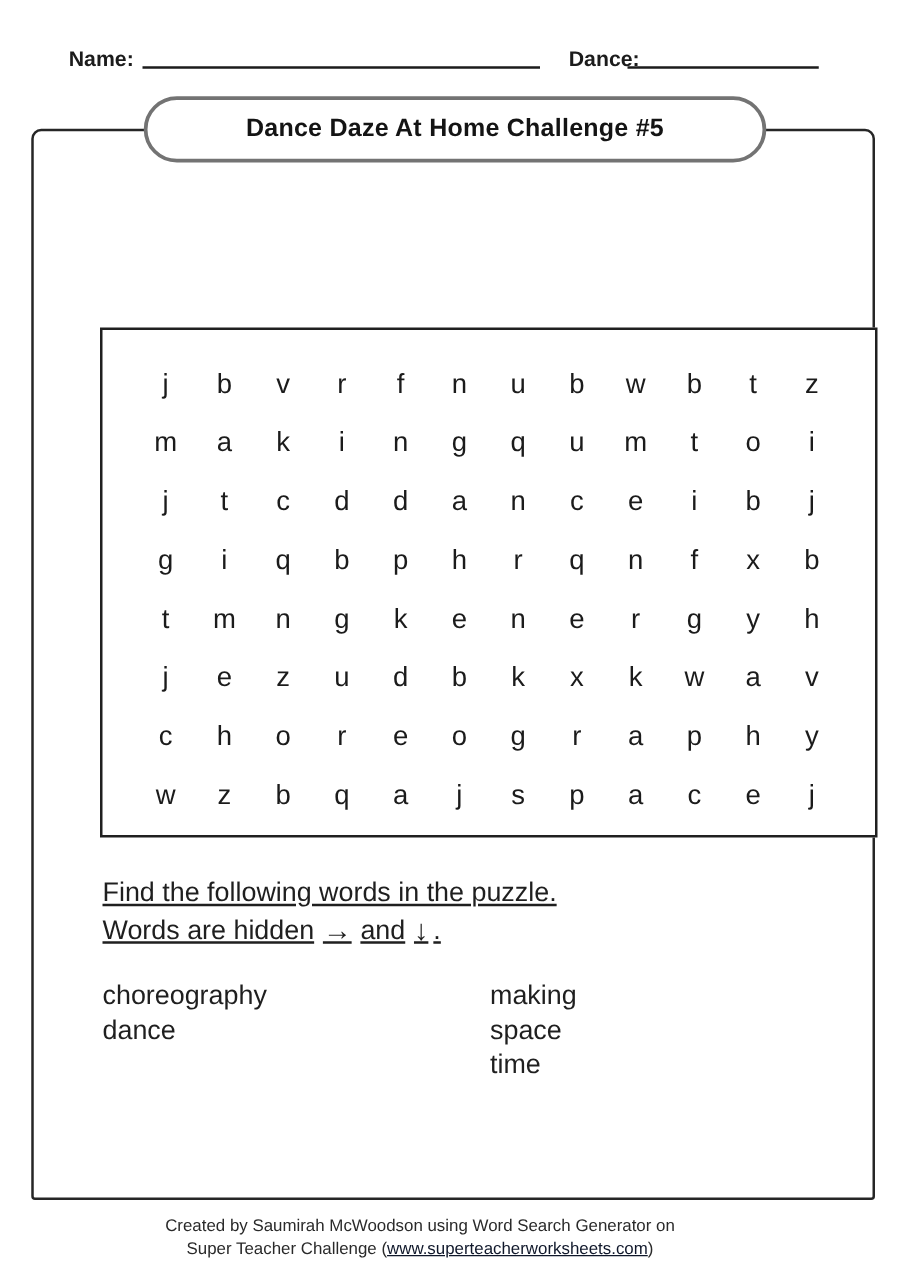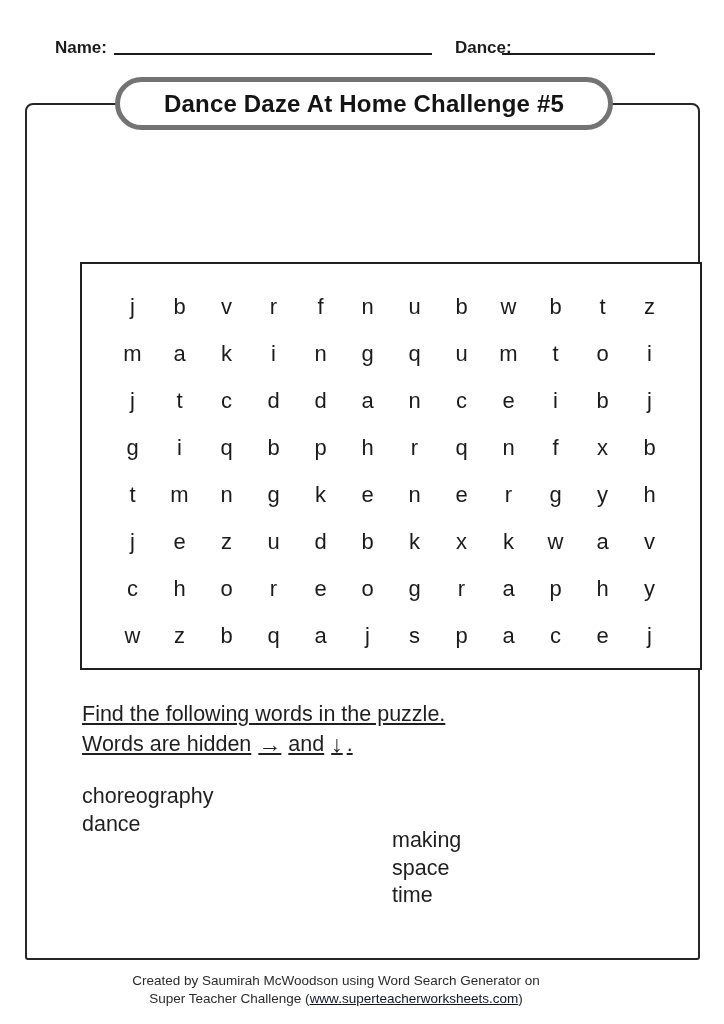--- a/index.html
+++ b/index.html
@@ -30,25 +30,25 @@
     border-radius: 8px 8px 3px 3px;
     background: #ffffff;
   }
 
   
   .title-pill {
     position: absolute;
     left: 115px; top: 77px;
     width: 498px; height: 53px;
     background: #ffffff;
-    border: 5px solid #737373;
+    border: 3px solid #737373;
     border-radius: 28px;
     z-index: 2;
     display: flex; align-items: center; justify-content: center;
-    font-size: 24px; font-weight: 700; letter-spacing: 0.2px;
+    font-size: 20px; font-weight: 700; letter-spacing: 0.2px;
     color: #141414;
   }
 
   
   .grid-box {
     position: absolute;
     left: 53px; top: 157px;
     width: 622px; height: 408px;
     border: 2px solid #202020;
     background: #ffffff;
@@ -83,21 +83,21 @@
   }
   .arrow-tail { margin-right: 4px; }
 
   
   .word-columns {
     position: absolute;
     left: 55px; top: 678px;
     display: flex;
   }
   .word-col { width: 310px; font-size: 21.5px; line-height: 27.5px; color: #1f1f1f; }
-  .word-col + .word-col { width: auto; margin-top: 44px; }
+  .word-col + .word-col { width: auto; }
   .word { white-space: nowrap; }
 
   
   .footer {
     position: absolute;
     left: 0; top: 972px;
     width: 672px;
     text-align: center;
     font-size: 13.5px;
     line-height: 18px;

